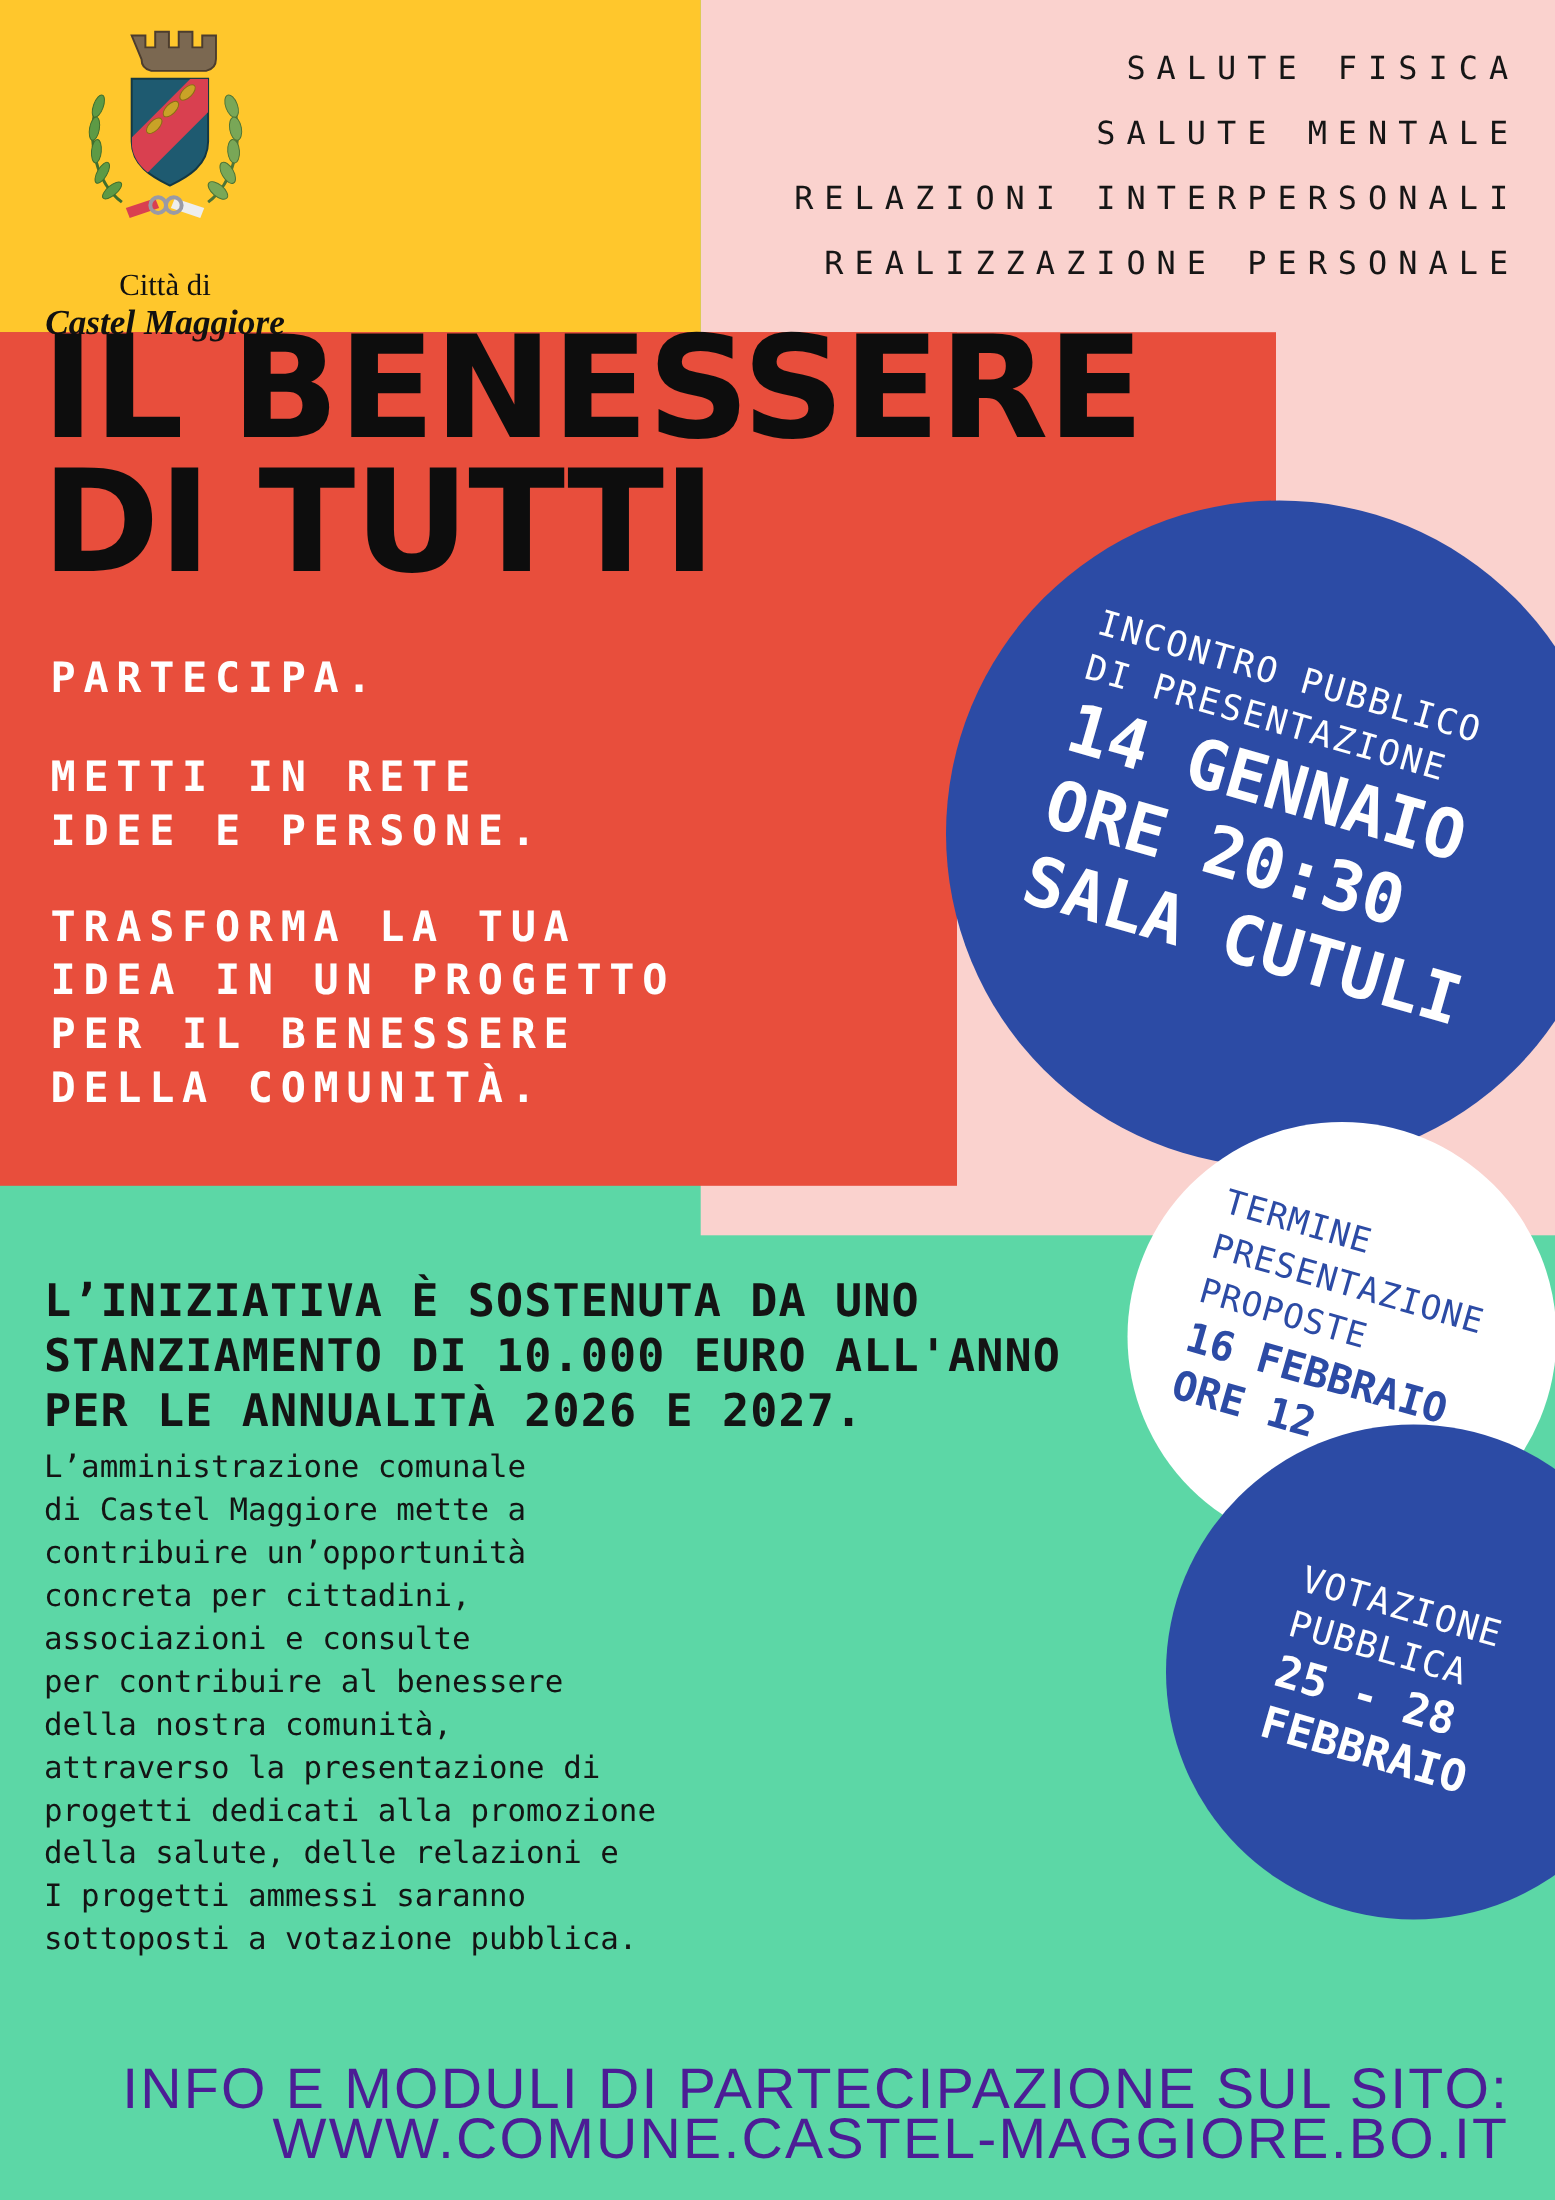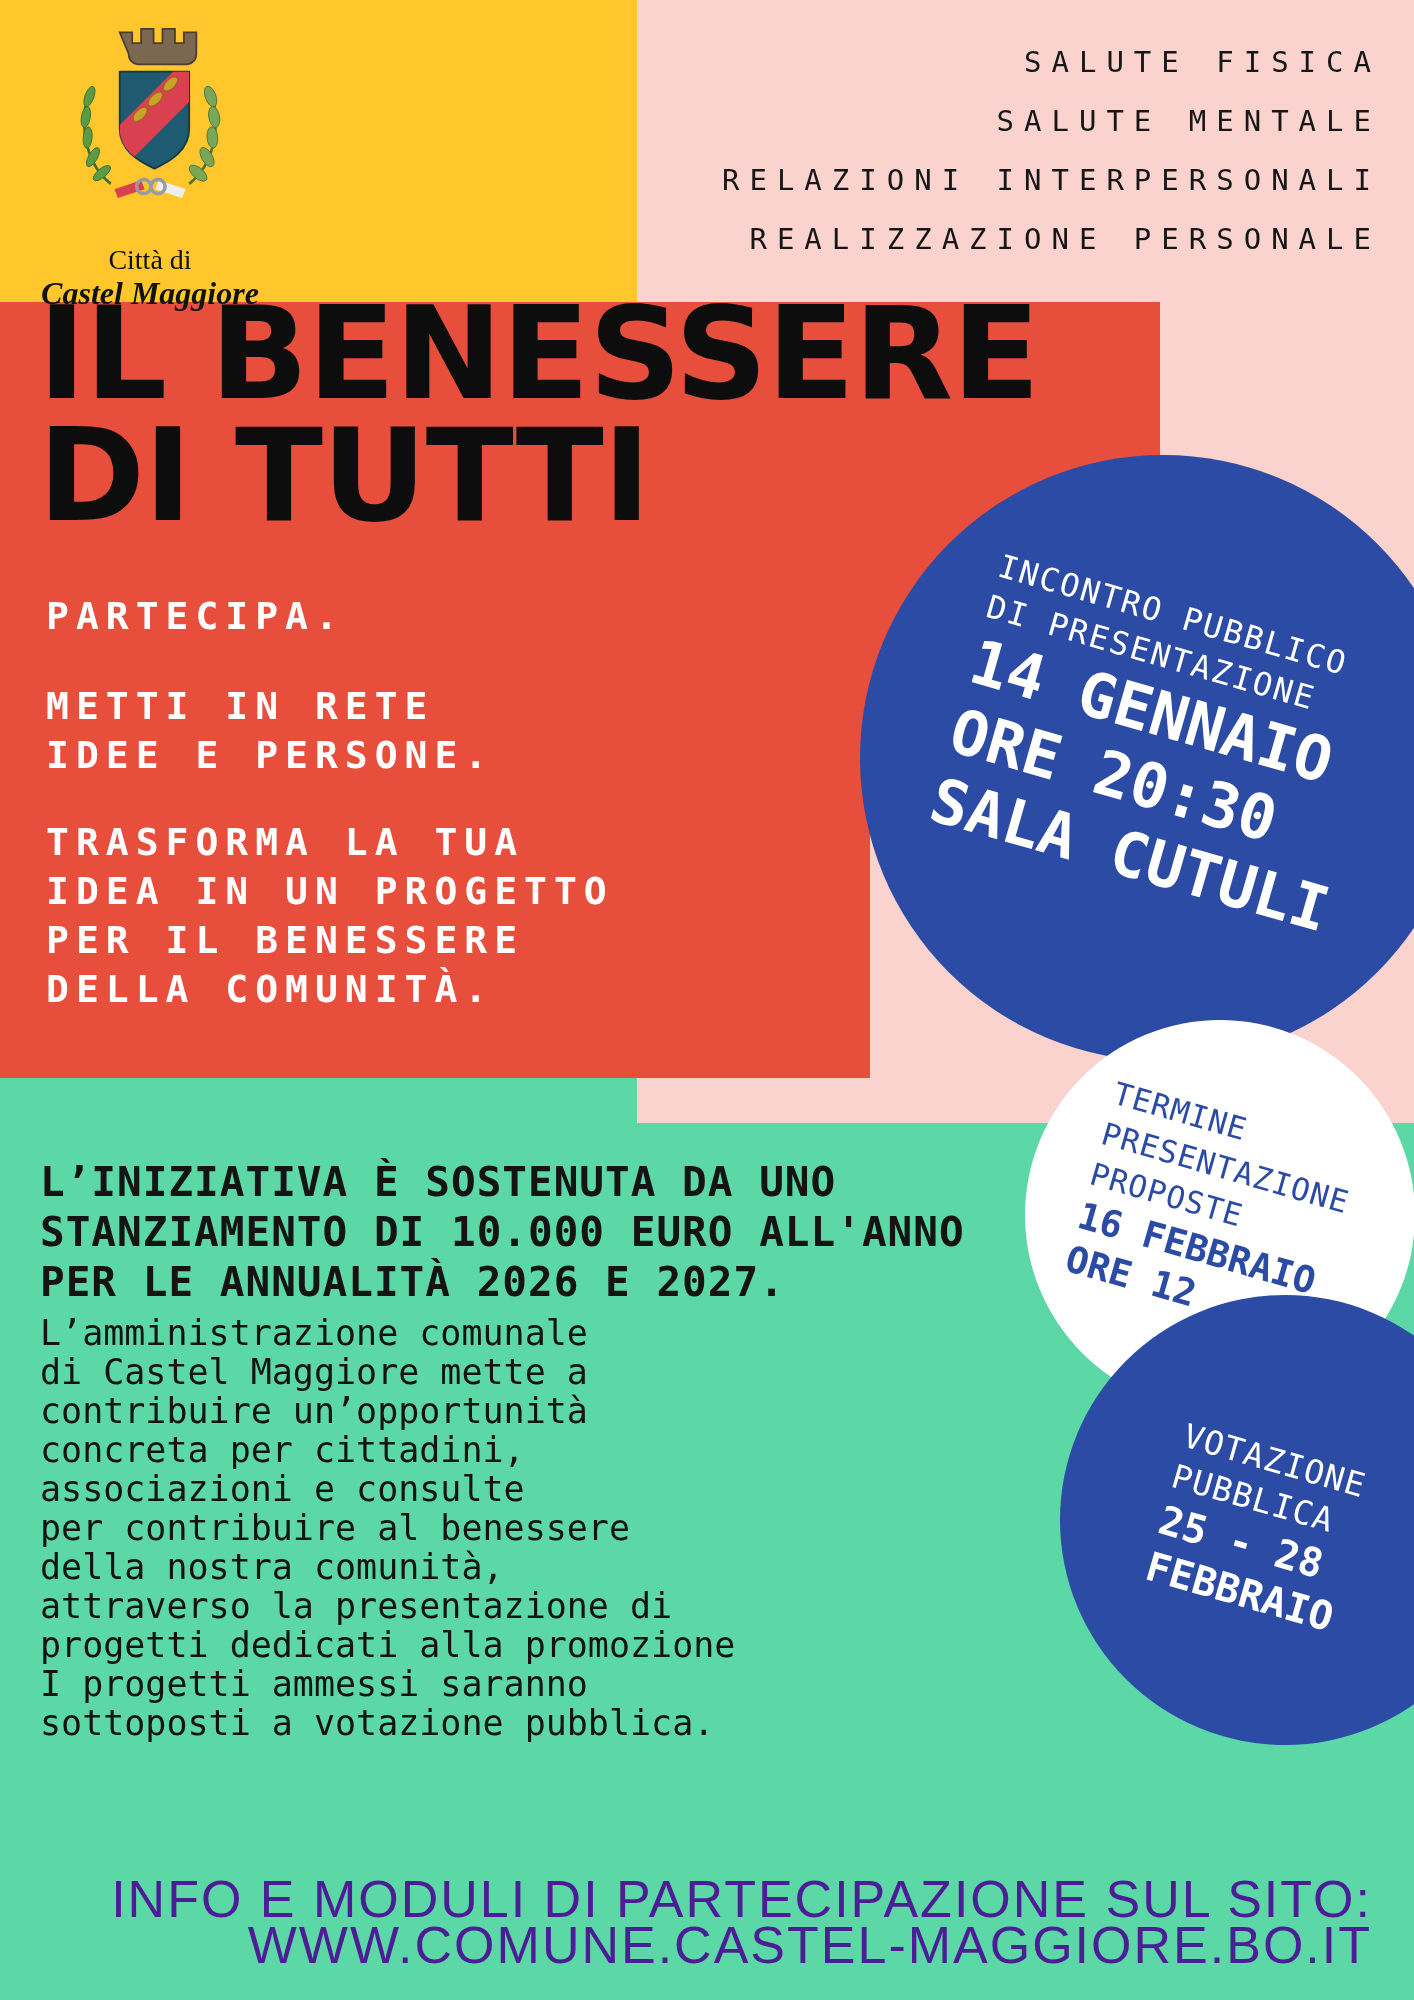--- a/index.html
+++ b/index.html
@@ -41,21 +41,21 @@
   .badge-event{left:1005px;top:545px;color:#fff;}
   .badge-deadline{left:1120px;top:1072px;color:var(--blue,#2C4BA5);}
   .badge-deadline .s{font-size:31px;line-height:42px;letter-spacing:1px;}
   .badge-deadline .b{font-size:37px;line-height:45px;}
   .badge-vote{left:1190px;top:1415px;color:#fff;}
   .badge-vote .s{font-size:33px;line-height:42px;letter-spacing:1px;}
   .badge-vote .b{font-size:40px;line-height:48px;}
   
   .funding-heading{left:40px;top:1157px;color:#141414;font-weight:bold;
     font-size:41px;line-height:50px;letter-spacing:1px;}
-  .funding-body{left:40px;top:1314px;color:#141414;font-size:35px;line-height:39px;}
+  .funding-body{left:40px;top:1314px;color:#141414;font-size:28px;line-height:39px;}
   
   .footer{right:42px;top:1876px;text-align:right;color:#4c1d95;
     font-family:"Liberation Sans",sans-serif;font-size:52px;line-height:46px;letter-spacing:2px;}
 </style>
 </head>
 <body>
 
 <div id="poster" style="--yellow: #FFC72C; --pink: #FAD2CE; --red: #E84E3C; --blue: #2C4BA5; --green: #5CD7A6;">
 
   <div class="abs block-pink"></div>
@@ -172,20 +172,21 @@
   <div class="abs funding-body">
     <div>L’amministrazione comunale</div>
     <div>di Castel Maggiore mette a</div>
     <div>contribuire un’opportunità</div>
     <div>concreta per cittadini,</div>
     <div>associazioni e consulte</div>
     <div>per contribuire al benessere</div>
     <div>della nostra comunità,</div>
     <div>attraverso la presentazione di</div>
     <div>progetti dedicati alla promozione</div>
+    <div>della salute, delle relazioni e</div>
     <div>I progetti ammessi saranno</div>
     <div>sottoposti a votazione pubblica.</div>
   </div>
 
   <div class="abs footer">
     <div>INFO E MODULI DI PARTECIPAZIONE SUL SITO:</div>
     <div>WWW.COMUNE.CASTEL-MAGGIORE.BO.IT</div>
   </div>
 
 </div>

